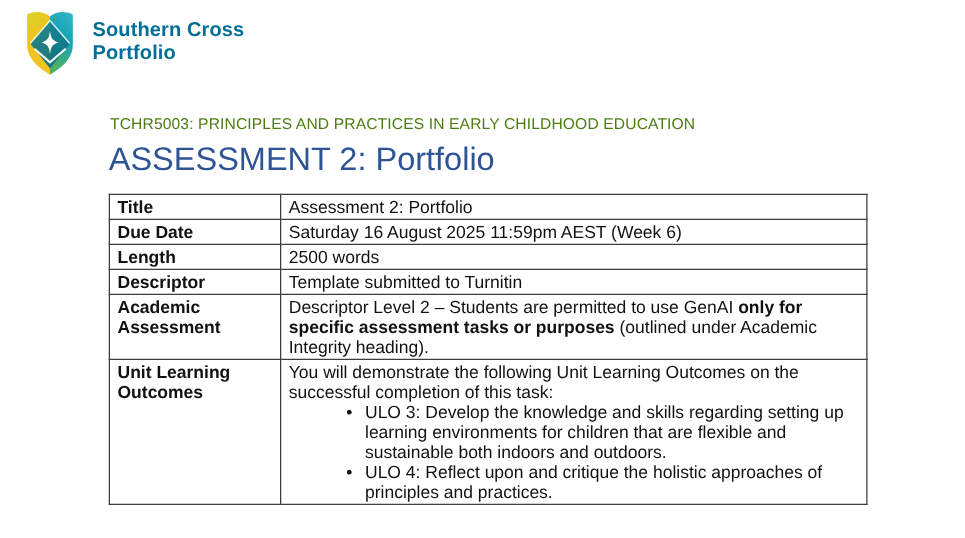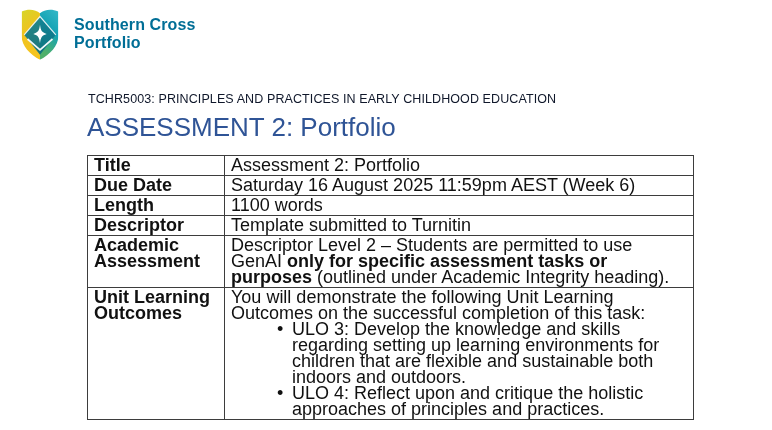--- a/index.html
+++ b/index.html
@@ -24,41 +24,41 @@
     letter-spacing:0.1px;
   }
   
   .content{
     position:absolute;left:87px;top:92px;width:607px;
   }
   .unit-heading{
     font-size:12.5px;
     line-height:15px;
     font-weight:500;
-    color:#0f172a;
+    color:#4d7c0f;
     margin:0 0 6px 1px;
     letter-spacing:0.1px;
   }
   .assessment-title{
     font-size:26px;
     line-height:28px;
     font-weight:400;
     color:#2F5496;
     margin:0 0 14px 0;
   }
   
   table.assessment{
     width:100%;
     border-collapse:collapse;
     table-layout:fixed;
   }
   table.assessment td{
     border:1px solid #3d3d3d;
     padding:1px 6px 2px 6px;
-    font-size:18px;
+    font-size:14px;
     line-height:16px;
     vertical-align:top;
     color:#111;
   }
   td.cell-label{font-weight:bold;width:124px;}
   td.cell-value{}
   .bullet-item{
     display:flex;
     margin-left:46px;
   }
@@ -118,21 +118,21 @@
         <tr>
           <td class="cell-label">Title</td>
           <td class="cell-value">Assessment 2: Portfolio</td>
         </tr>
         <tr>
           <td class="cell-label">Due Date</td>
           <td class="cell-value">Saturday 16 August 2025 11:59pm AEST (Week 6)</td>
         </tr>
         <tr>
           <td class="cell-label">Length</td>
-          <td class="cell-value">1100 words</td>
+          <td class="cell-value">2500 words</td>
         </tr>
         <tr>
           <td class="cell-label">Descriptor</td>
           <td class="cell-value">Template submitted to Turnitin</td>
         </tr>
         <tr>
           <td class="cell-label">Academic Assessment</td>
           <td class="cell-value"><span>Descriptor Level 2 – Students are permitted to use GenAI </span><span style="font-weight: bold;">only for specific assessment tasks or purposes</span><span> (outlined under Academic Integrity heading).</span></td>
         </tr>
         <tr>

